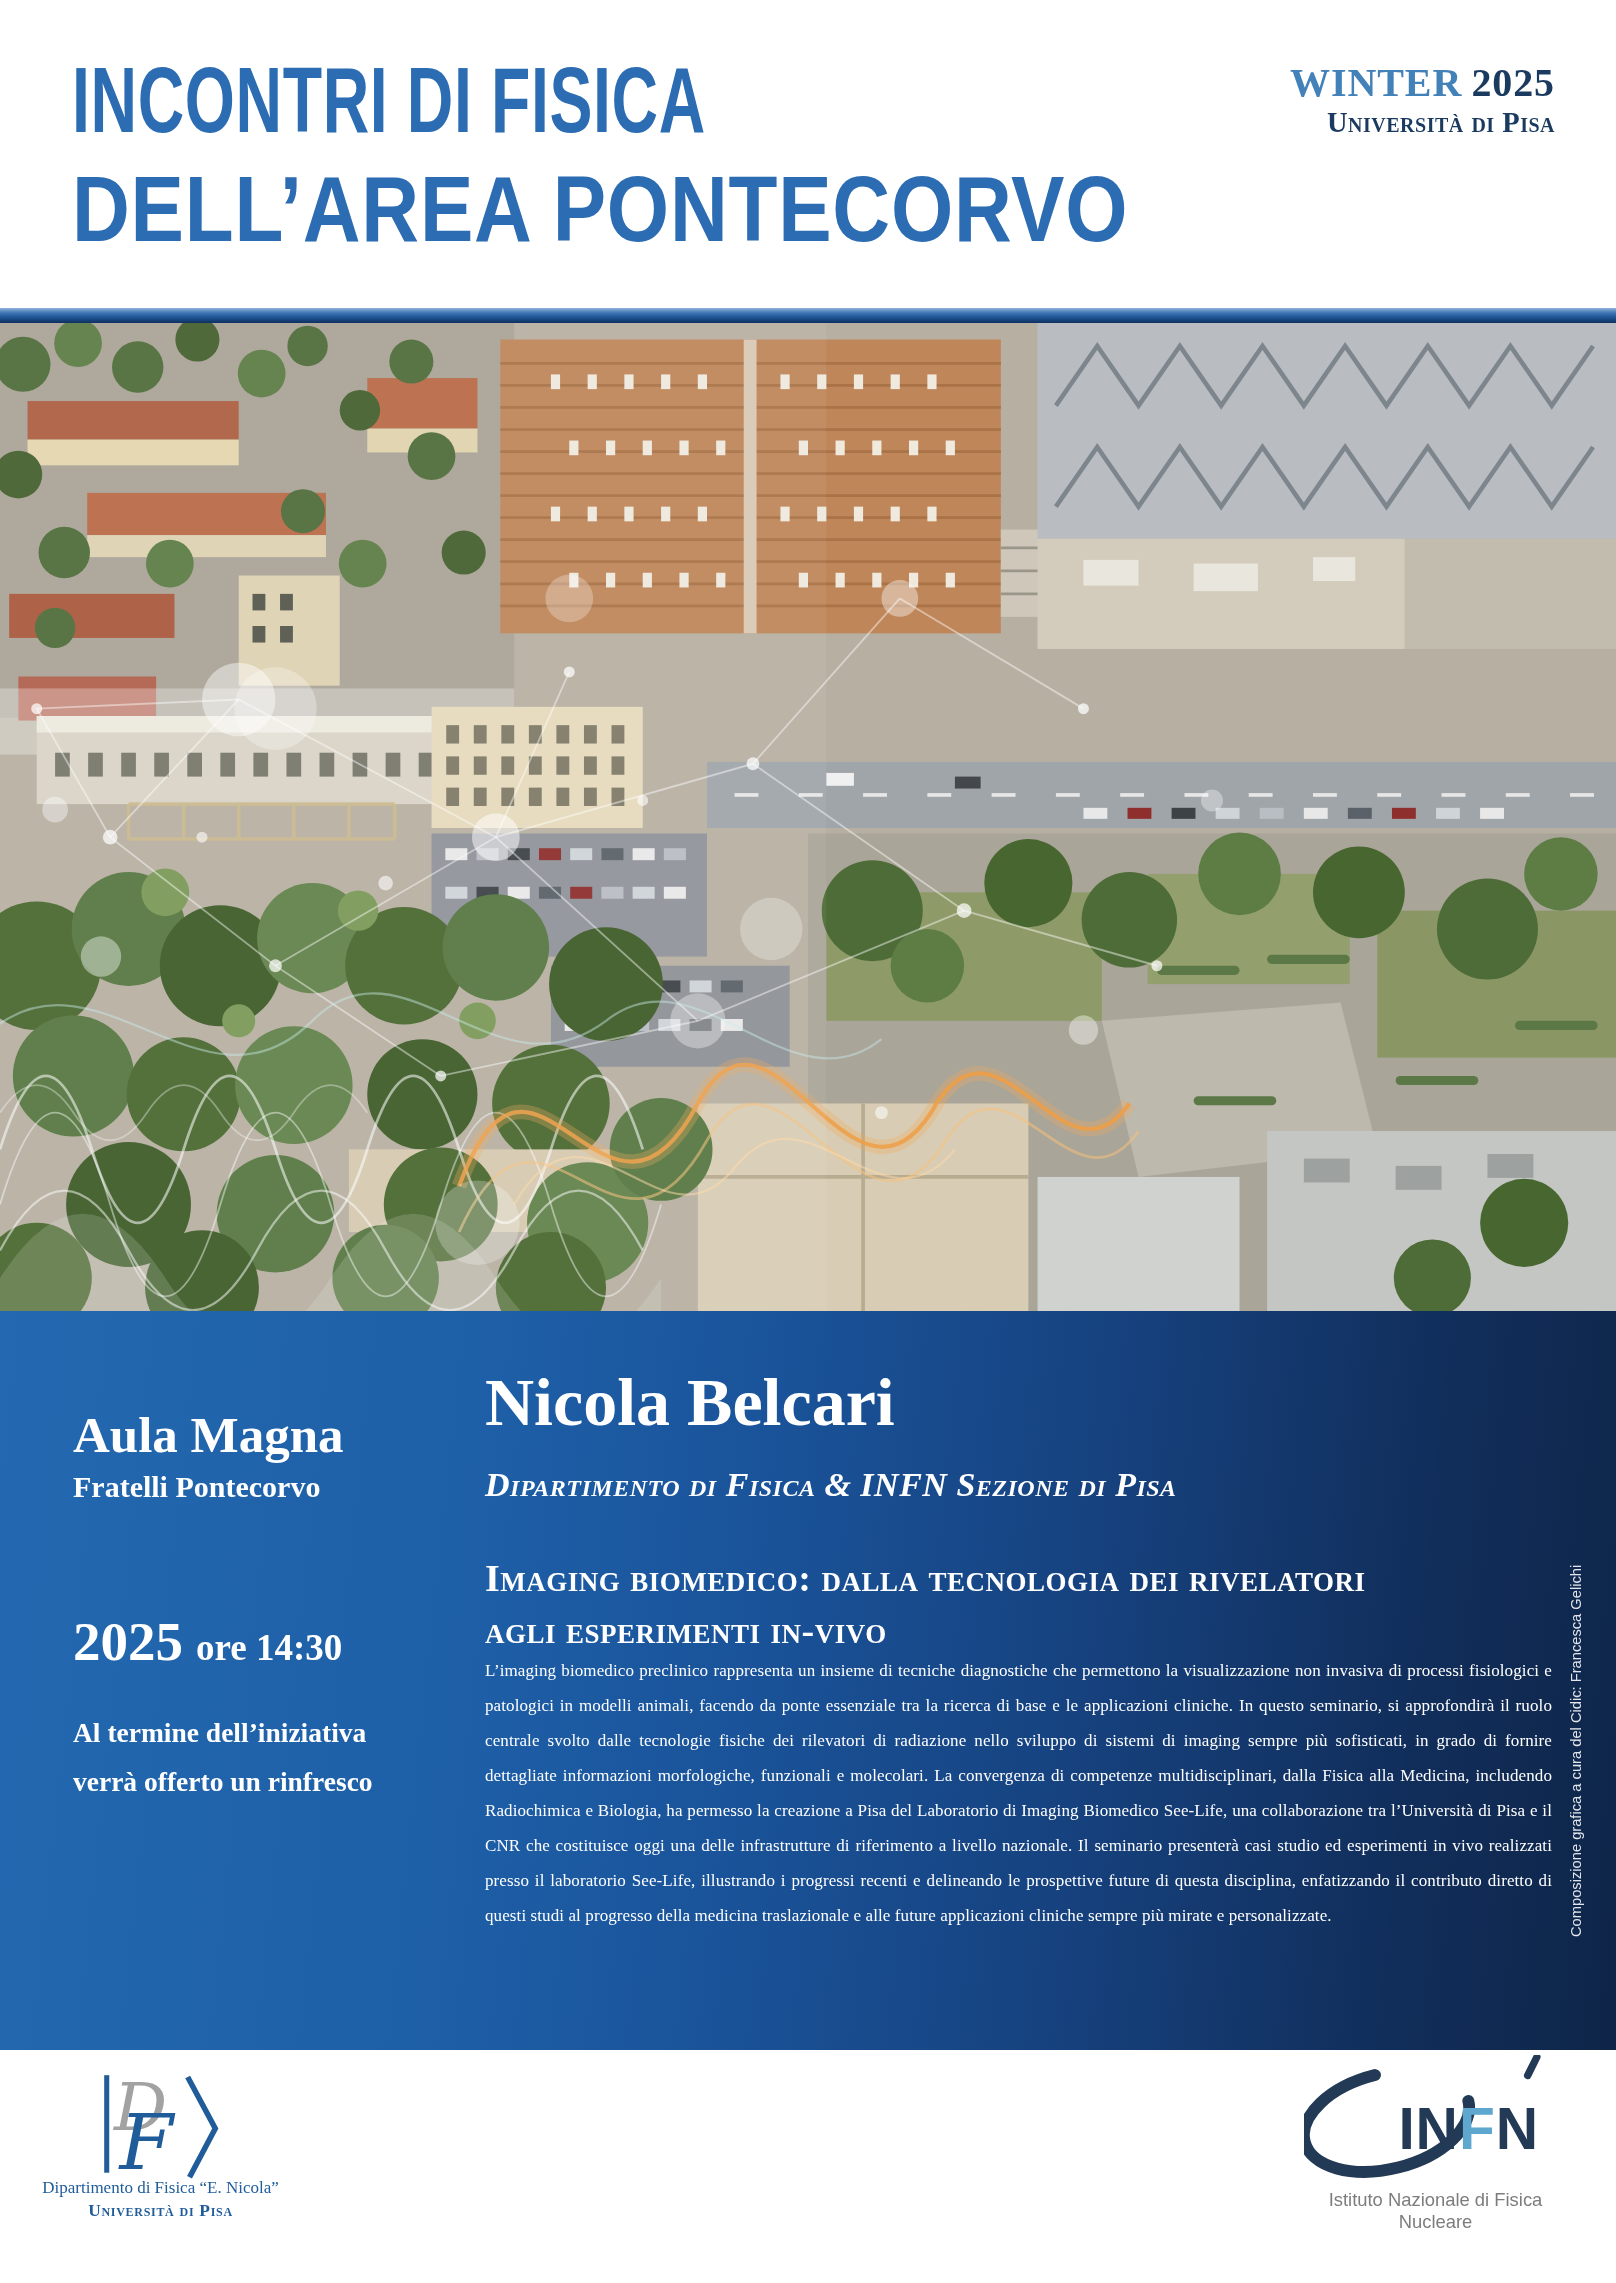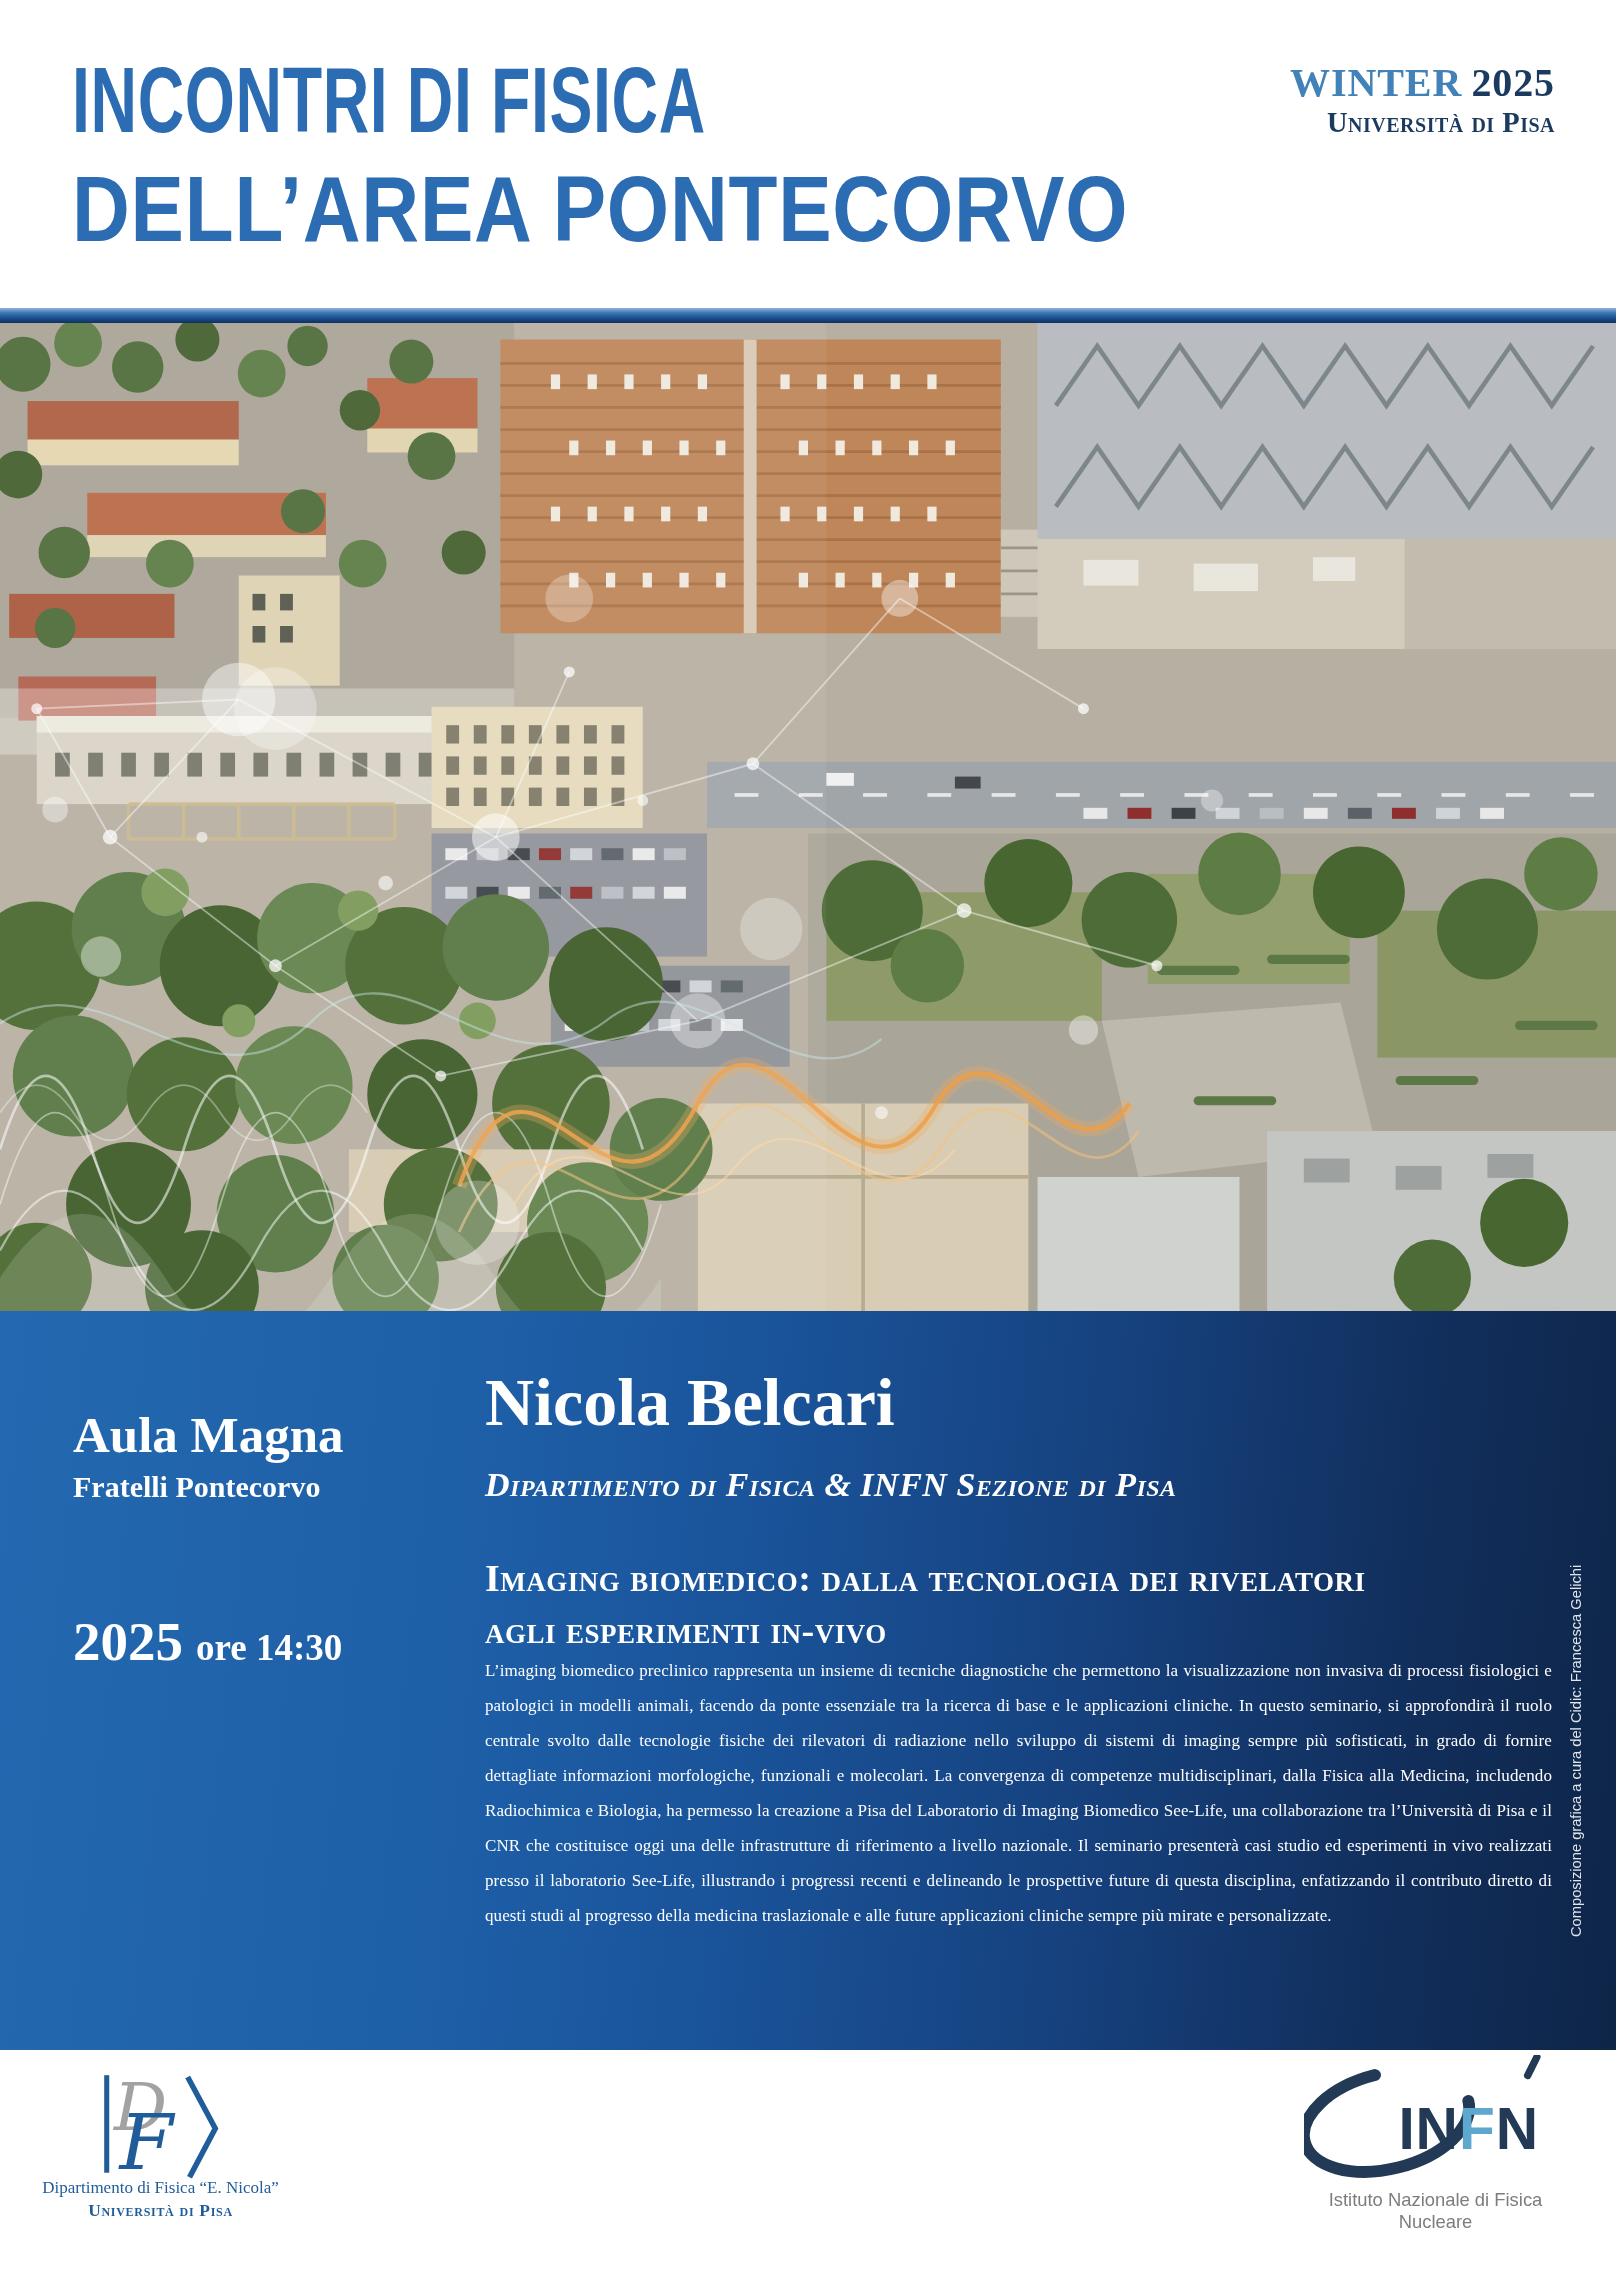--- a/index.html
+++ b/index.html
@@ -452,20 +452,24 @@
           <circle cx="220" cy="560" r="6" opacity="0.6"></circle>
       </g>
       <rect width="900" height="1076" fill="rgba(255,255,255,0.06)"></rect>
     </svg>
   </div>
 
   <section class="info-panel">
     <div class="venue-name">Aula Magna</div>
     <div class="venue-building">Fratelli Pontecorvo</div>
     <div class="date-line2"><span class="date-year">2025</span><span class="date-time">ore 14:30</span></div>
+    <div class="note">
+      <span>Al termine dell’iniziativa</span>
+      <span>verrà offerto un rinfresco</span>
+    </div>
 
     <h1 class="speaker">Nicola Belcari</h1>
     <div class="affiliation">Dipartimento di Fisica &amp; INFN Sezione di Pisa</div>
     <h2 class="talk-title">
       <span>Imaging biomedico: dalla tecnologia dei rivelatori</span>
       <span>agli esperimenti in-vivo</span>
     </h2>
     <p class="abstract">L’imaging biomedico preclinico rappresenta un insieme di tecniche diagnostiche che permettono la visualizzazione non invasiva di processi fisiologici e patologici in modelli animali, facendo da ponte essenziale tra la ricerca di base e le applicazioni cliniche. In questo seminario, si approfondirà il ruolo centrale svolto dalle tecnologie fisiche dei rilevatori di radiazione nello sviluppo di sistemi di imaging sempre più sofisticati, in grado di fornire dettagliate informazioni morfologiche, funzionali e molecolari. La convergenza di competenze multidisciplinari, dalla Fisica alla Medicina, includendo Radiochimica e Biologia, ha permesso la creazione a Pisa del Laboratorio di Imaging Biomedico See-Life, una collaborazione tra l’Università di Pisa e il CNR che costituisce oggi una delle infrastrutture di riferimento a livello nazionale. Il seminario presenterà casi studio ed esperimenti in vivo realizzati presso il laboratorio See-Life, illustrando i progressi recenti e delineando le prospettive future di questa disciplina, enfatizzando il contributo diretto di questi studi al progresso della medicina traslazionale e alle future applicazioni cliniche sempre più mirate e personalizzate.</p>
 
     <div class="credit">Composizione grafica a cura del Cidic: Francesca Gelichi</div>

